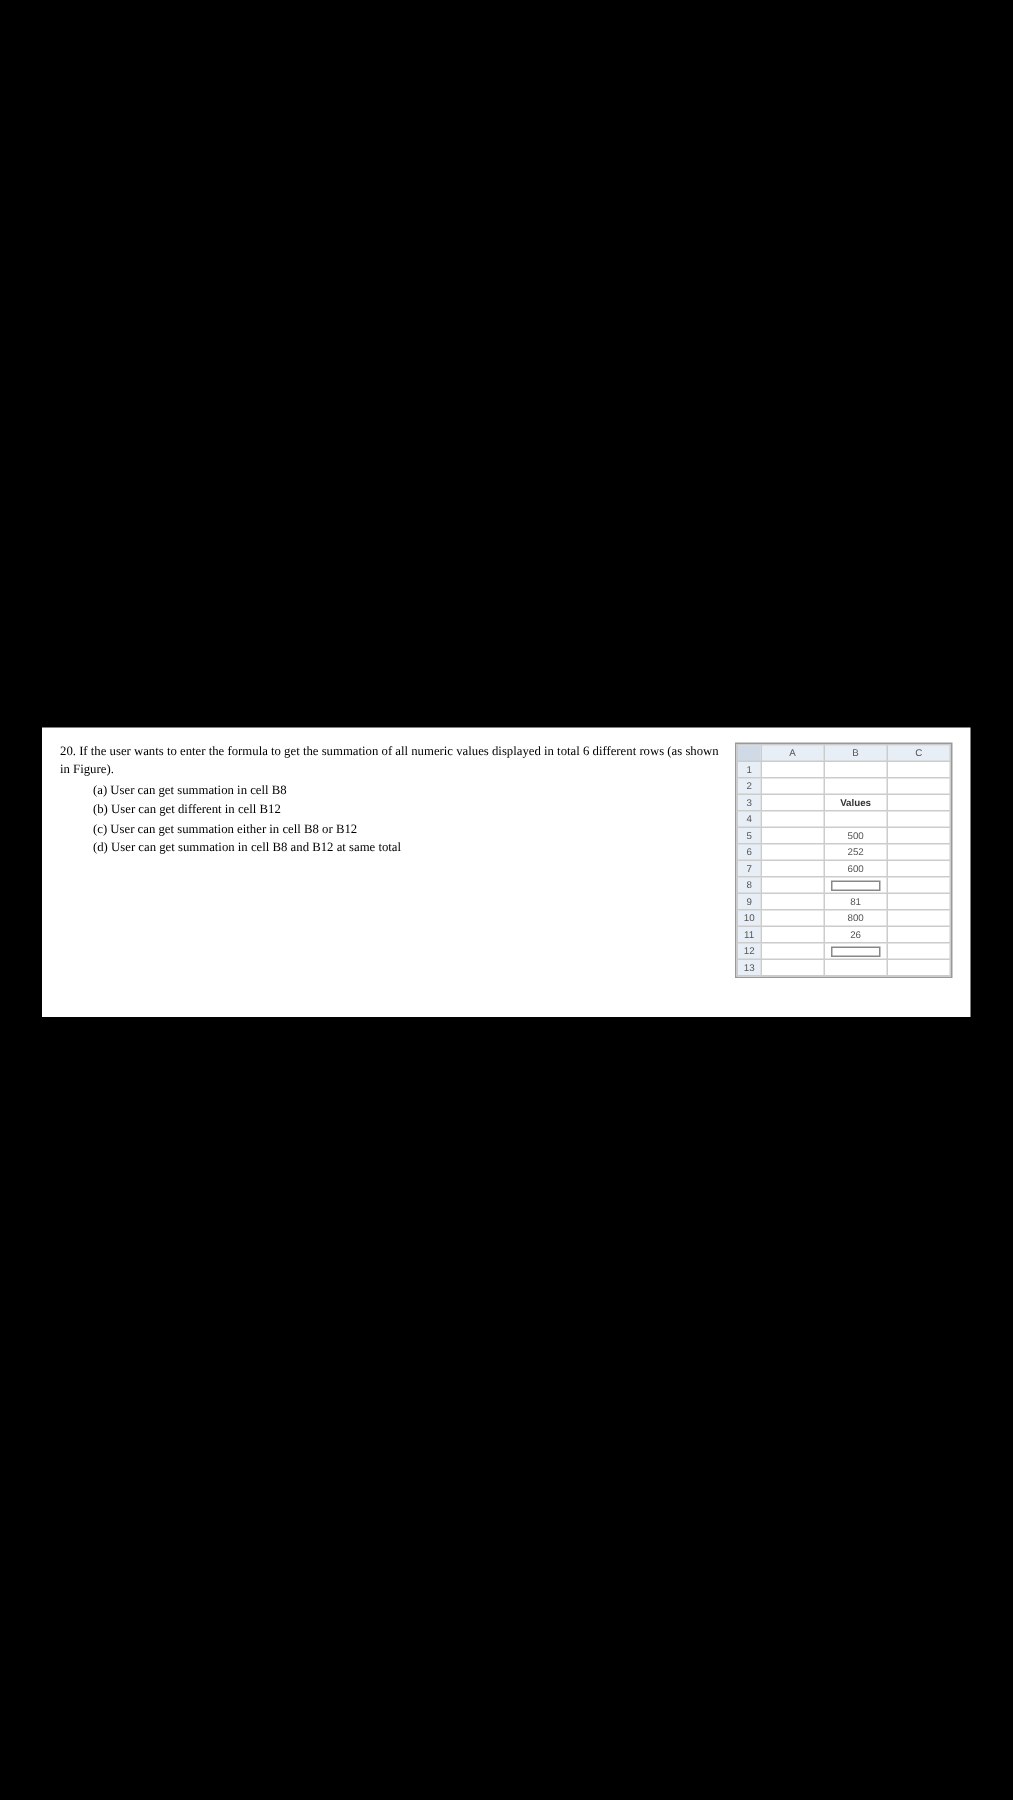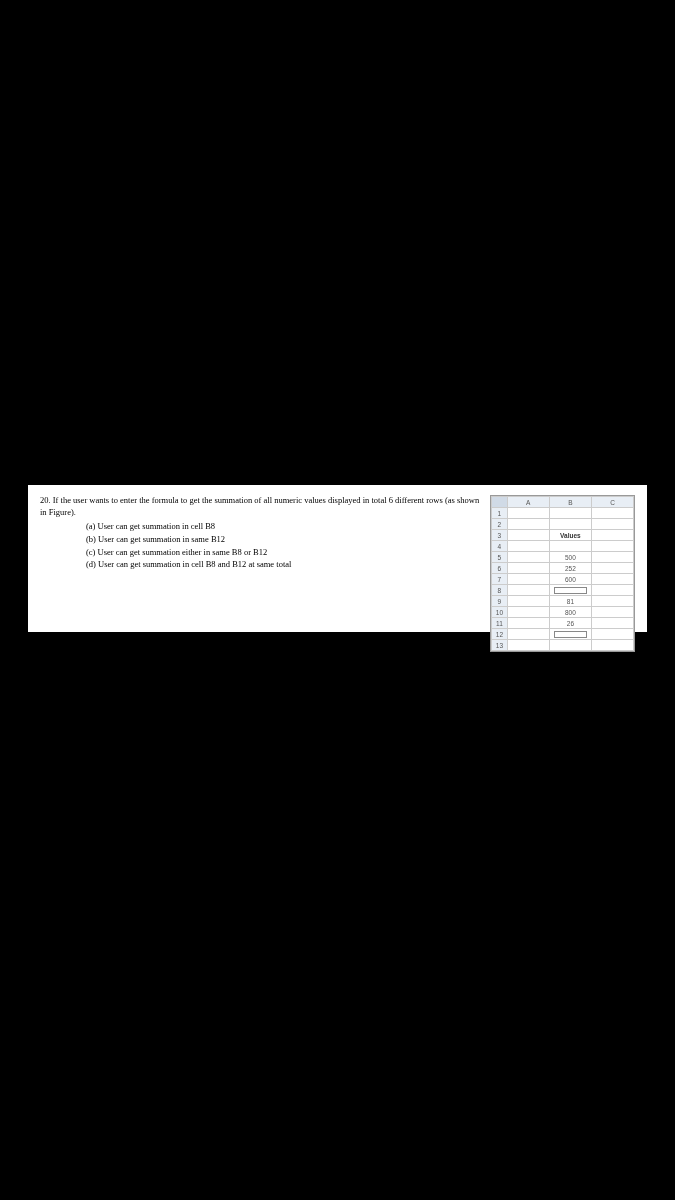--- a/index.html
+++ b/index.html
@@ -12,41 +12,40 @@
       width: 675px;
       height: 1200px;
       font-family: Georgia, 'Times New Roman', serif;
       position: relative;
     }
     .document-page {
       position: absolute;
       top: 485px;
       left: 28px;
       right: 28px;
-      height: 147px;
+      height: 193px;
       background: #fff;
       padding: 10px 12px;
       display: flex;
       gap: 10px;
     }
     .question-block {
       flex: 1;
       font-size: 8.5px;
       color: #000;
       line-height: 1.4;
     }
     .question-text {
       margin-bottom: 2px;
     }
     .options-list {
       margin-left: 22px;
     }
     .option {
       margin-bottom: 1px;
-      margin-left: 24px;
     }
     .spreadsheet {
       width: 145px;
       border: 1px solid #999;
       font-family: Arial, sans-serif;
       font-size: 6.5px;
       color: #555;
       background: #fff;
       height: fit-content;
       border-collapse: collapse;
@@ -100,24 +99,24 @@
   <div class="question-block">
     <div class="question-text">
       <span>20.</span>
       <span>If the user wants to enter the formula to get the summation of all numeric values displayed in total 6 different rows (as shown in Figure).</span>
     </div>
     <div class="options-list">
       <div class="option">
         <span>(a)</span>&nbsp;<span>User can get summation in cell B8</span>
       </div>
       <div class="option">
-        <span>(b)</span>&nbsp;<span>User can get summation in same B12</span>
-      </div>
-      <div class="option">
-        <span>(c)</span>&nbsp;<span>User can get summation either in same B8 or B12</span>
+        <span>(b)</span>&nbsp;<span>User can get different in cell B12</span>
+      </div>
+      <div class="option">
+        <span>(c)</span>&nbsp;<span>User can get summation either in cell B8 or B12</span>
       </div>
       <div class="option">
         <span>(d)</span>&nbsp;<span>User can get summation in cell B8 and B12 at same total</span>
       </div>
     </div>
   </div>
 
   <div class="spreadsheet">
     <table>
       <tbody>

